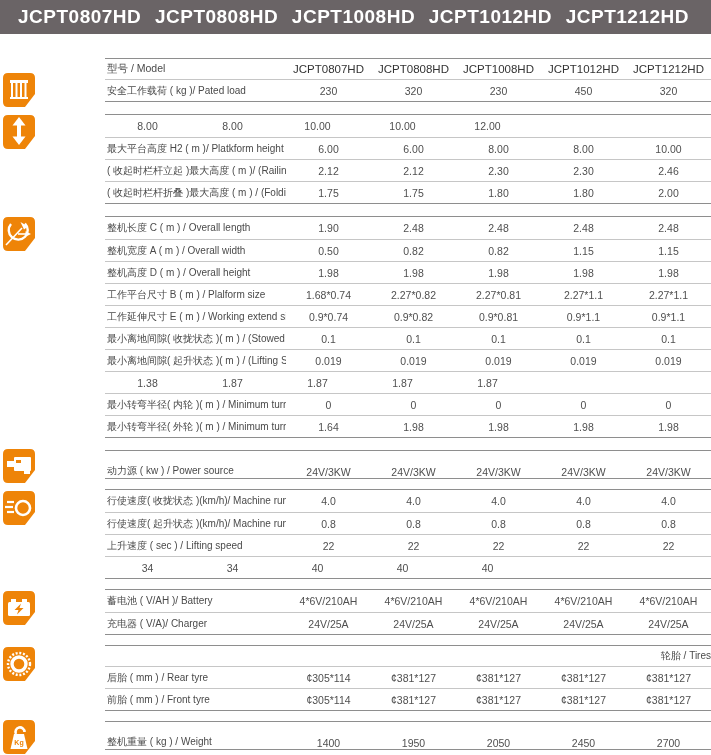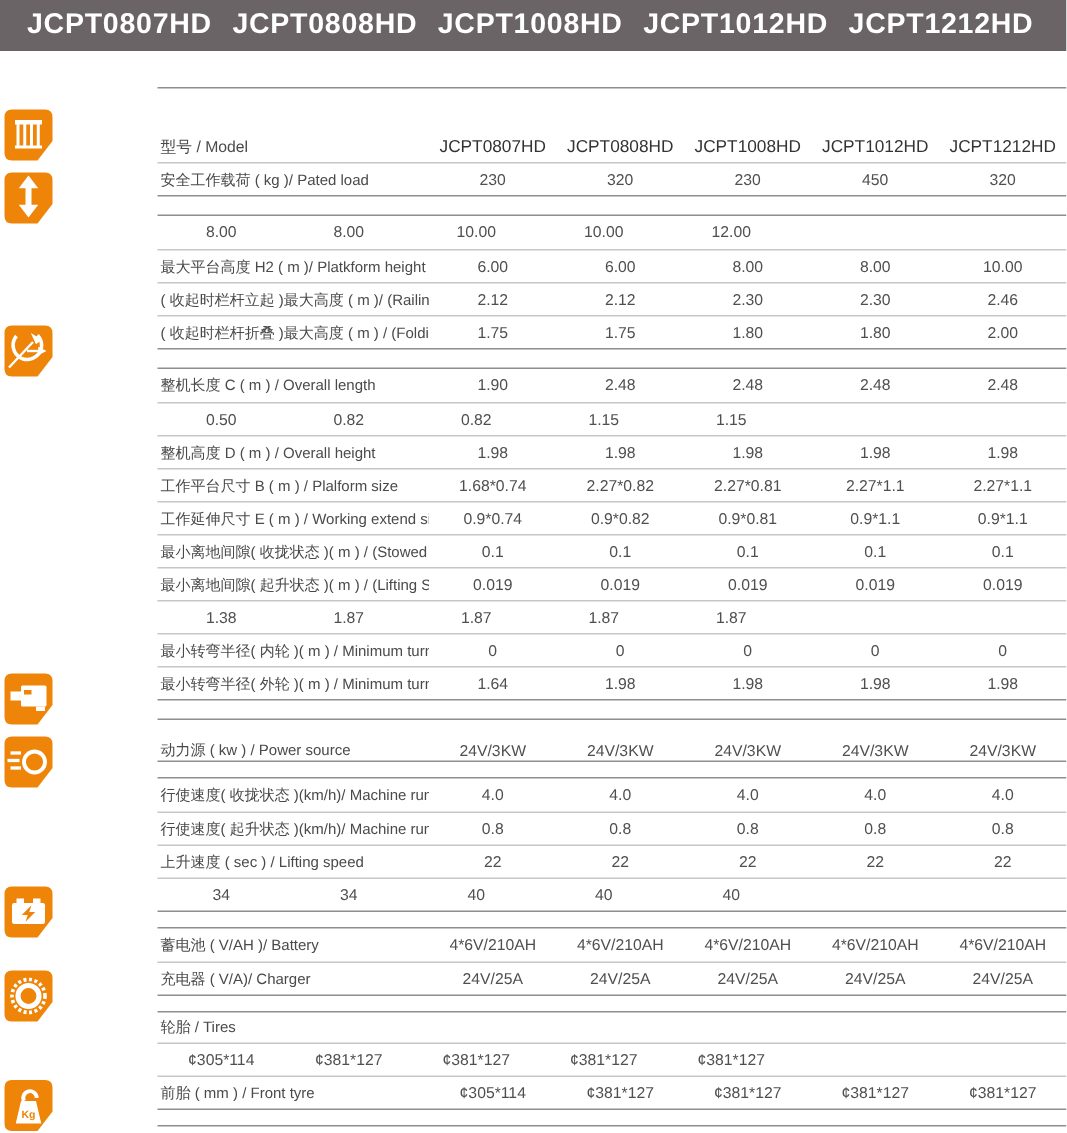--- a/index.html
+++ b/index.html
@@ -36,24 +36,24 @@
   .group + .group{margin-top:12px;}
   .group:nth-of-type(n+5){margin-top:10px;}
   .row{display:flex;align-items:center;height:22px;}
   .row + .row{border-top:1px solid var(--line-soft);}
   .row .label{
     flex:1;font-size:10px;color:var(--txt);padding-left:2px;white-space:nowrap;overflow:hidden;
   }
   .row .val{
     width:85px;text-align:center;font-size:10.5px;color:#4f4f4f;white-space:nowrap;
   }
-  .row.header-row{height:20px;margin-top:29px;}
+  .row.header-row{height:20px;}
   .row.header-row .val{font-size:11.5px;color:var(--txt-dark);}
   .row.header-row .label{font-size:10.5px;}
-  .row.section-row{height:20px;}
+  .row.section-row{height:20px;text-align:right;}
   .row.tall-row{height:27px;align-items:flex-end;}
 </style>
 </head>
 <body>
 
 <div class="topbar">
   <span class="model">JCPT0807HD</span>
   <span class="model">JCPT0808HD</span>
   <span class="model">JCPT1008HD</span>
   <span class="model">JCPT1012HD</span>
@@ -197,20 +197,21 @@
     <div class="group">
       <div class="row">
         <div class="label">整机长度 C ( m ) / Overall length</div>
         <div class="val">1.90</div>
         <div class="val">2.48</div>
         <div class="val">2.48</div>
         <div class="val">2.48</div>
         <div class="val">2.48</div>
       </div>
       <div class="row">
+        <div class="label">整机宽度 A ( m ) / Overall width</div>
         <div class="val">0.50</div>
         <div class="val">0.82</div>
         <div class="val">0.82</div>
         <div class="val">1.15</div>
         <div class="val">1.15</div>
       </div>
       <div class="row">
         <div class="label">整机高度 D ( m ) / Overall height</div>
         <div class="val">1.98</div>
         <div class="val">1.98</div>
@@ -333,20 +334,21 @@
         <div class="val">24V/25A</div>
         <div class="val">24V/25A</div>
         <div class="val">24V/25A</div>
       </div>
     </div>
     <div class="group">
       <div class="row section-row">
         <div class="label">轮胎 / Tires</div>
       </div>
       <div class="row">
+        <div class="label">后胎 ( mm ) / Rear tyre</div>
         <div class="val">¢305*114</div>
         <div class="val">¢381*127</div>
         <div class="val">¢381*127</div>
         <div class="val">¢381*127</div>
         <div class="val">¢381*127</div>
       </div>
       <div class="row">
         <div class="label">前胎 ( mm ) / Front tyre</div>
         <div class="val">¢305*114</div>
         <div class="val">¢381*127</div>

